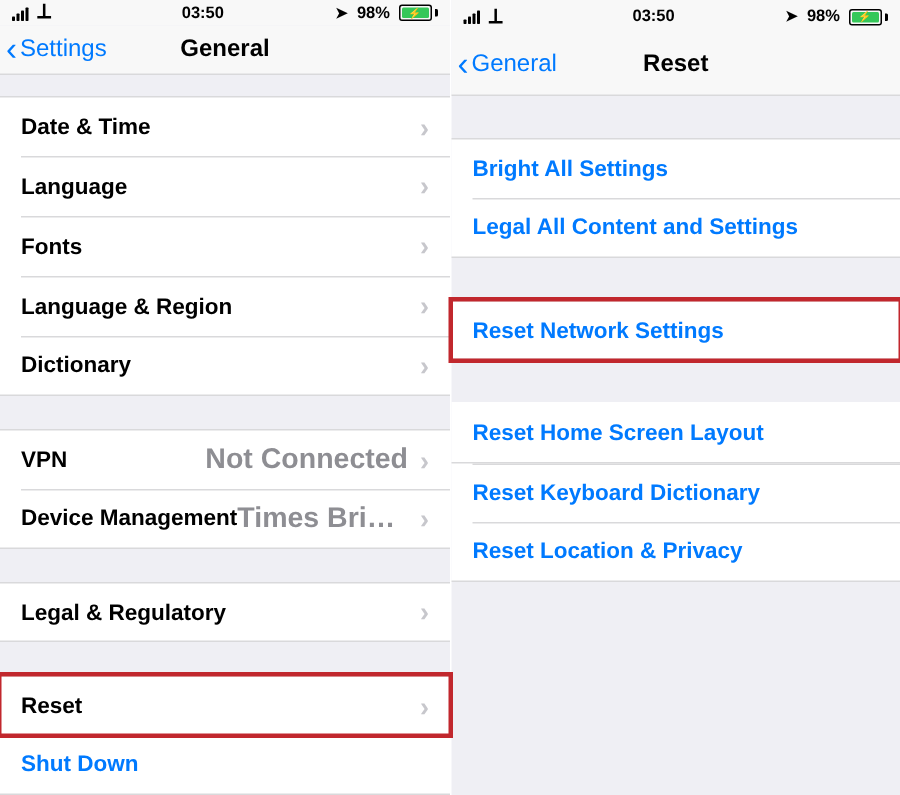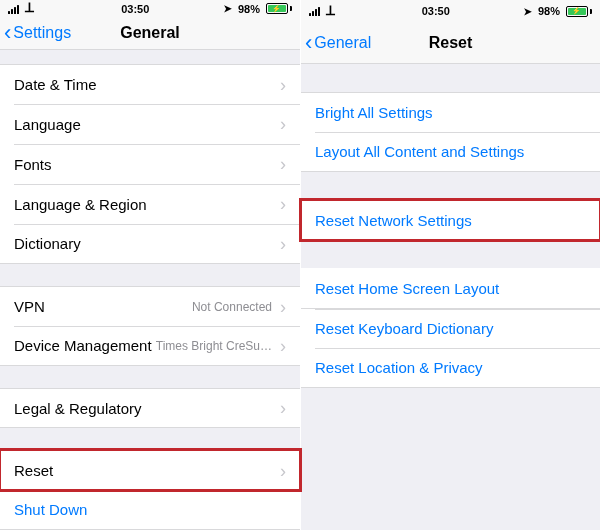--- a/index.html
+++ b/index.html
@@ -80,30 +80,31 @@
   .group-gap.sm { height: 18px; }
   .cell {
     background: #fff;
     min-height: 40px;
     display: flex;
     align-items: center;
     padding: 0 14px;
     font-size: 15px;
     position: relative;
     cursor: pointer;
+    font-weight: bold;
   }
   .cell + .cell::before {
     content:"";
     position:absolute; left:14px; right:0; top:0;
     border-top: 0.5px solid #d9d9db;
   }
   .cell .label { color:#000; flex: 0 0 auto; }
   .cell .label.blue { color:#007aff; }
   .cell .detail {
-    margin-left: auto; color:#8e8e93; font-size: 12px;
+    margin-left: auto; color:#8e8e93; font-size: 19px;
     white-space: nowrap; overflow: hidden; text-overflow: ellipsis;
     max-width: 150px;
   }
   .cell .chevron {
     color:#c7c7cc; font-size: 18px; margin-left: 8px; line-height:1;
   }
   .group-top { border-top: 0.5px solid #d9d9db; }
   .group-bot { border-bottom: 0.5px solid #d9d9db; }
   .highlight-red {
     outline: 3px solid #c1272d;
@@ -243,21 +244,21 @@
     </div>
     <div class="nav-title">Reset</div>
   </div>
 
   <div class="group-gap"></div>
 
   <div class="cell group-top">
     <span class="label blue">Bright All Settings</span>
   </div>
   <div class="cell group-bot">
-    <span class="label blue">Layout All Content and Settings</span>
+    <span class="label blue">Legal All Content and Settings</span>
   </div>
 
   <div class="group-gap"></div>
 
   <div class="cell group-top group-bot highlight-red">
     <span class="label blue">Reset Network Settings</span>
   </div>
 
   <div class="group-gap"></div>
 

